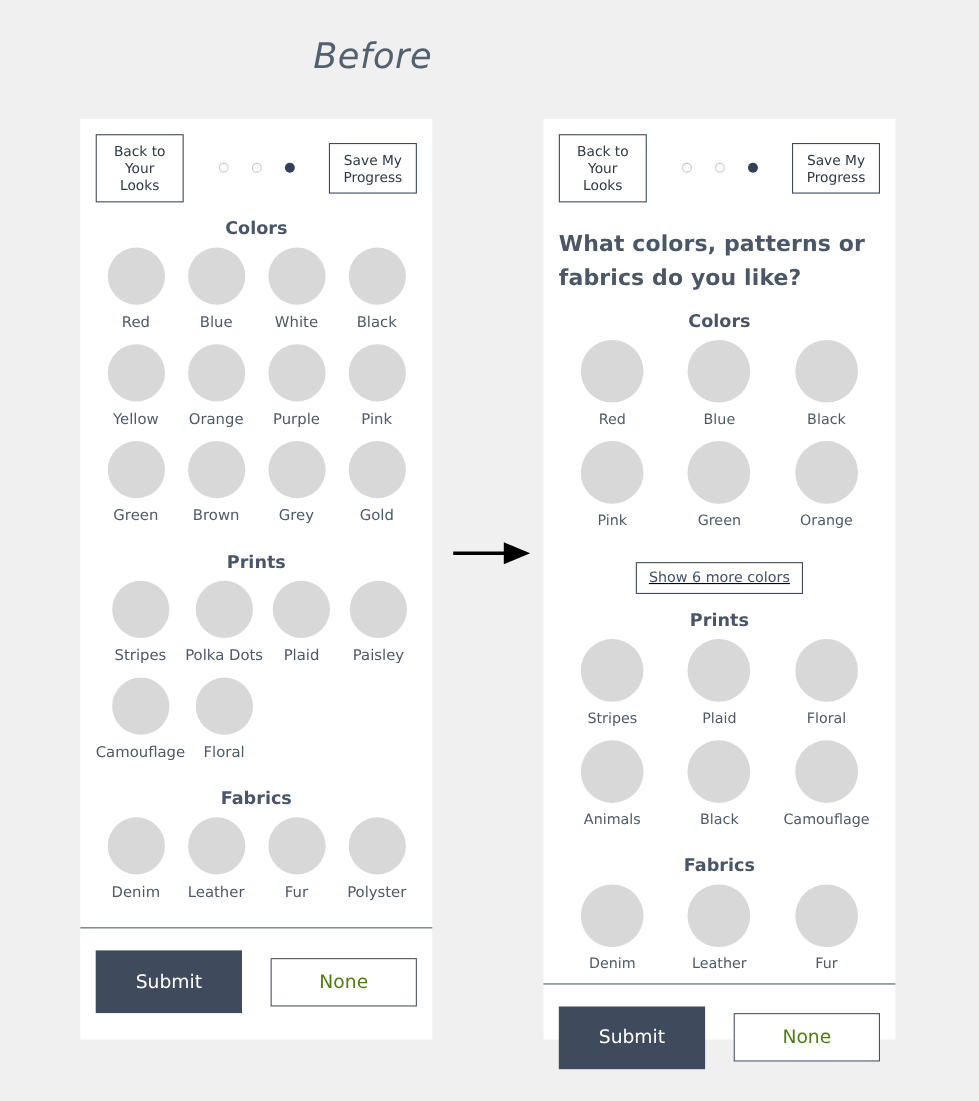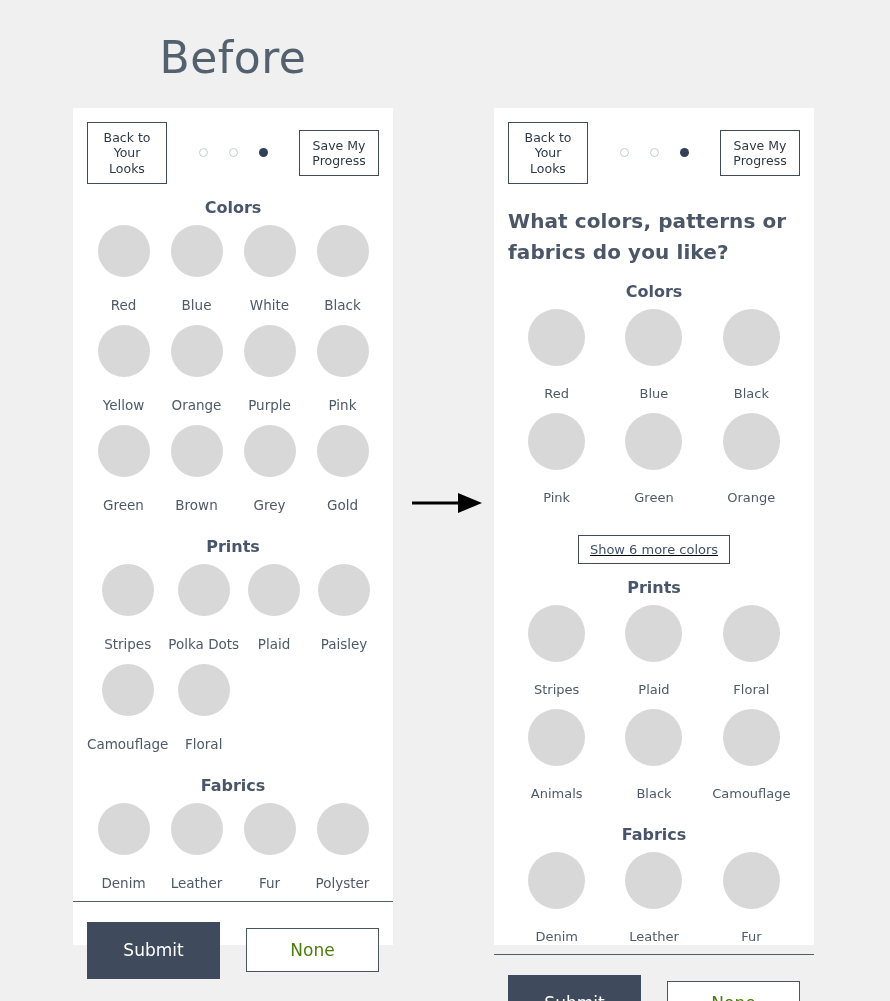--- a/index.html
+++ b/index.html
@@ -7,26 +7,27 @@
     width: 890px; height: 1001px;
     background: #f0f0f0;
     font-family: "DejaVu Sans", sans-serif;
     overflow: hidden;
   }
   .stage { position: relative; width: 890px; height: 1001px; }
 
   
   .panel-title {
     position: absolute;
-    font-size: 44px;
+    font-size: 32px;
     font-weight: 400;
     color: #53606e;
     letter-spacing: 0.5px;
-    text-align: center;
+    text-align: right;
     white-space: nowrap;
+    font-style: italic;
   }
   #title-before { left: 73px; top: 32px; width: 320px; }
   #title-after  { left: 494px; top: 32px; width: 320px; }
 
   
   .card {
     position: absolute;
     background: #ffffff;
     display: flex;
     flex-direction: column;
@@ -96,21 +97,21 @@
   }
   .swatch {
     border-radius: 50%;
     background: #d8d8d8;
   }
   .cols4 .swatch { width: 52px; height: 52px; }
   .cols3 .swatch { width: 57px; height: 57px; }
   .opt-label {
     font-size: 13.5px;
     color: #4e5a68;
-    margin-top: 20px;
+    margin-top: 8px;
     margin-bottom: 10px;
     text-align: right;
     white-space: nowrap;
   }
   .cols3 .opt-label { font-size: 13px; }
 
   
   .show-more-wrap { display: flex; justify-content: center; margin-top: 20px; text-decoration: underline; }
   .show-more {
     border: 1px solid #3f4a5a;

